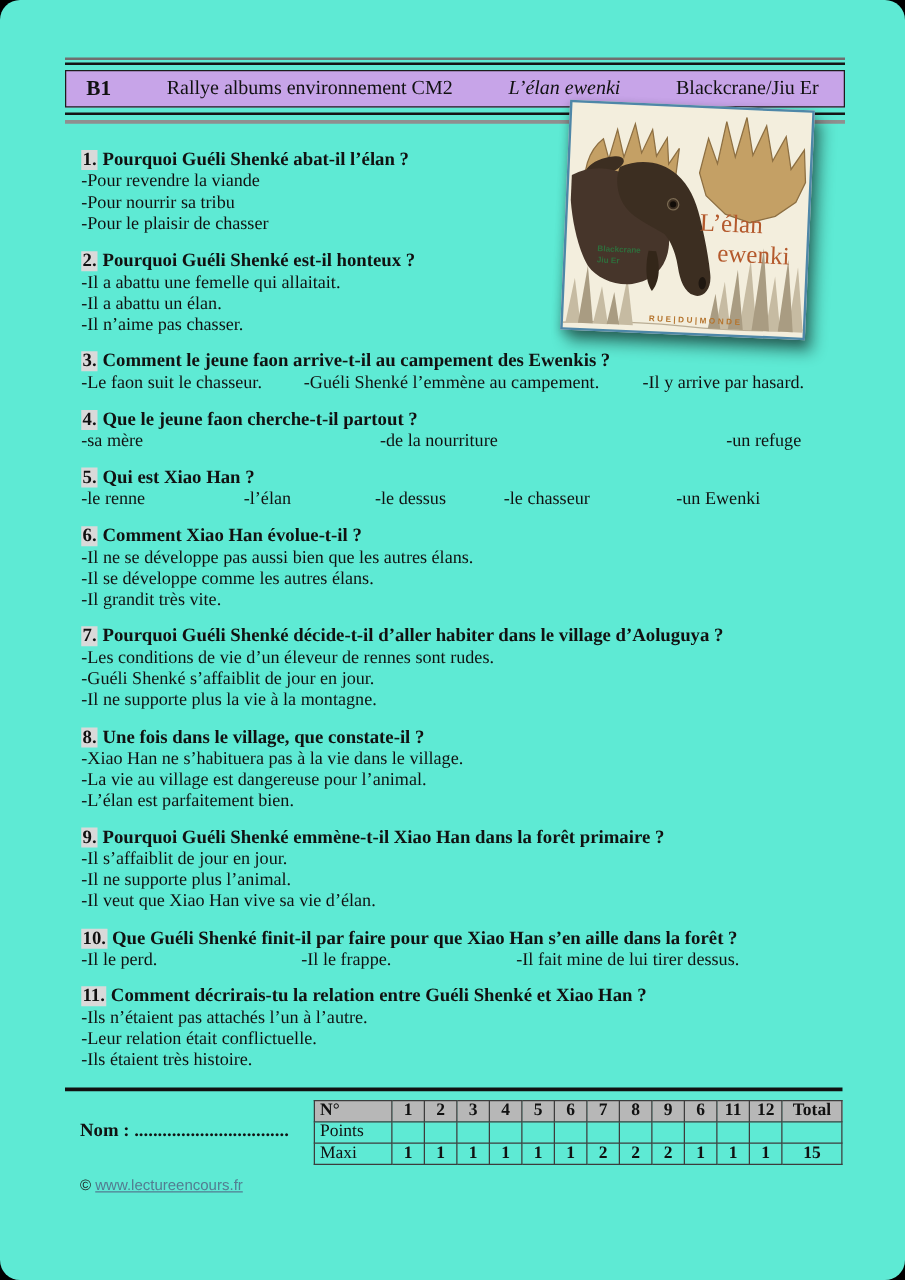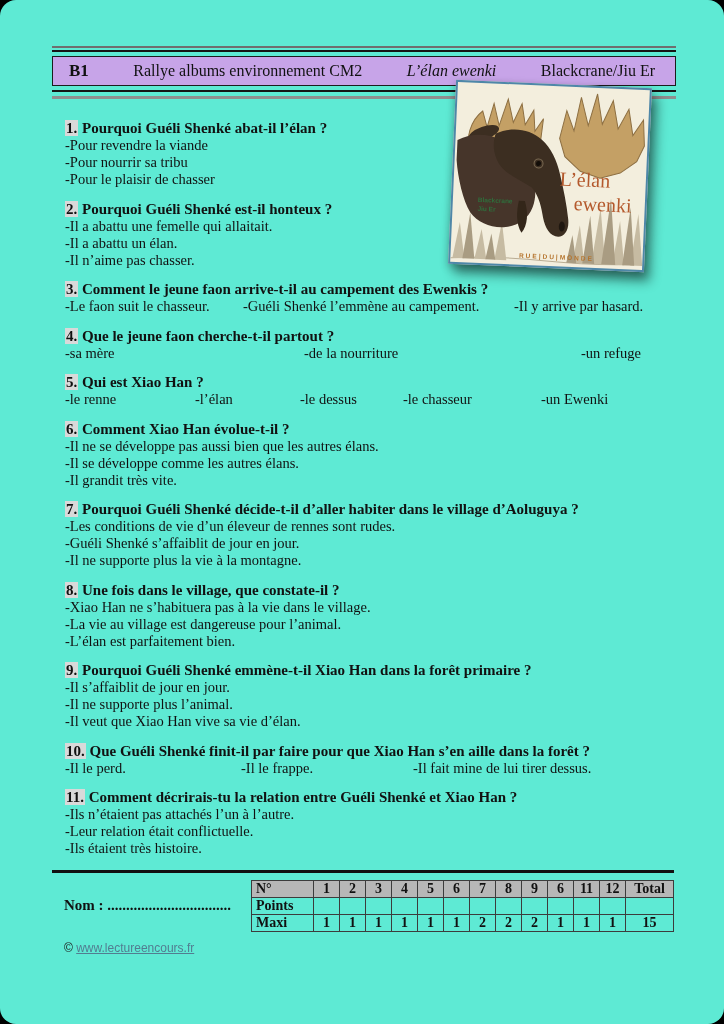--- a/index.html
+++ b/index.html
@@ -76,21 +76,21 @@
   .names{
     display:flex;flex-direction:column;justify-content:center;
     font-weight:bold;font-size:15px;line-height:23px;padding-left:12px;width:198px;
   }
   table.score{border-collapse:collapse;font-size:14px;}
   .score th,.score td{border:1px solid #3c3c3c;height:17px;padding:0;}
   .score thead th{background:var(--table-head-gray);font-weight:bold;}
   .score .label-col{width:62px;text-align:left;padding-left:4px;}
   .score .num-col{width:26px;text-align:center;}
   .score .total-col{width:48px;text-align:center;}
-  .score tbody th{text-align:left;padding-left:4px;font-weight:bold;}
+  .score tbody th{text-align:left;padding-left:4px;font-weight:normal;}
   .score tbody td{text-align:center;font-weight:bold;}
   .credit{
     margin-top:9px;padding-left:12px;
     font-family:"Liberation Sans",sans-serif;font-size:12px;
   }
   .credit .copyright{color:#1b1b1b;}
   .credit a{color:var(--accent-link);text-decoration:underline;cursor:pointer;}
 </style>
 </head>
 <body>

